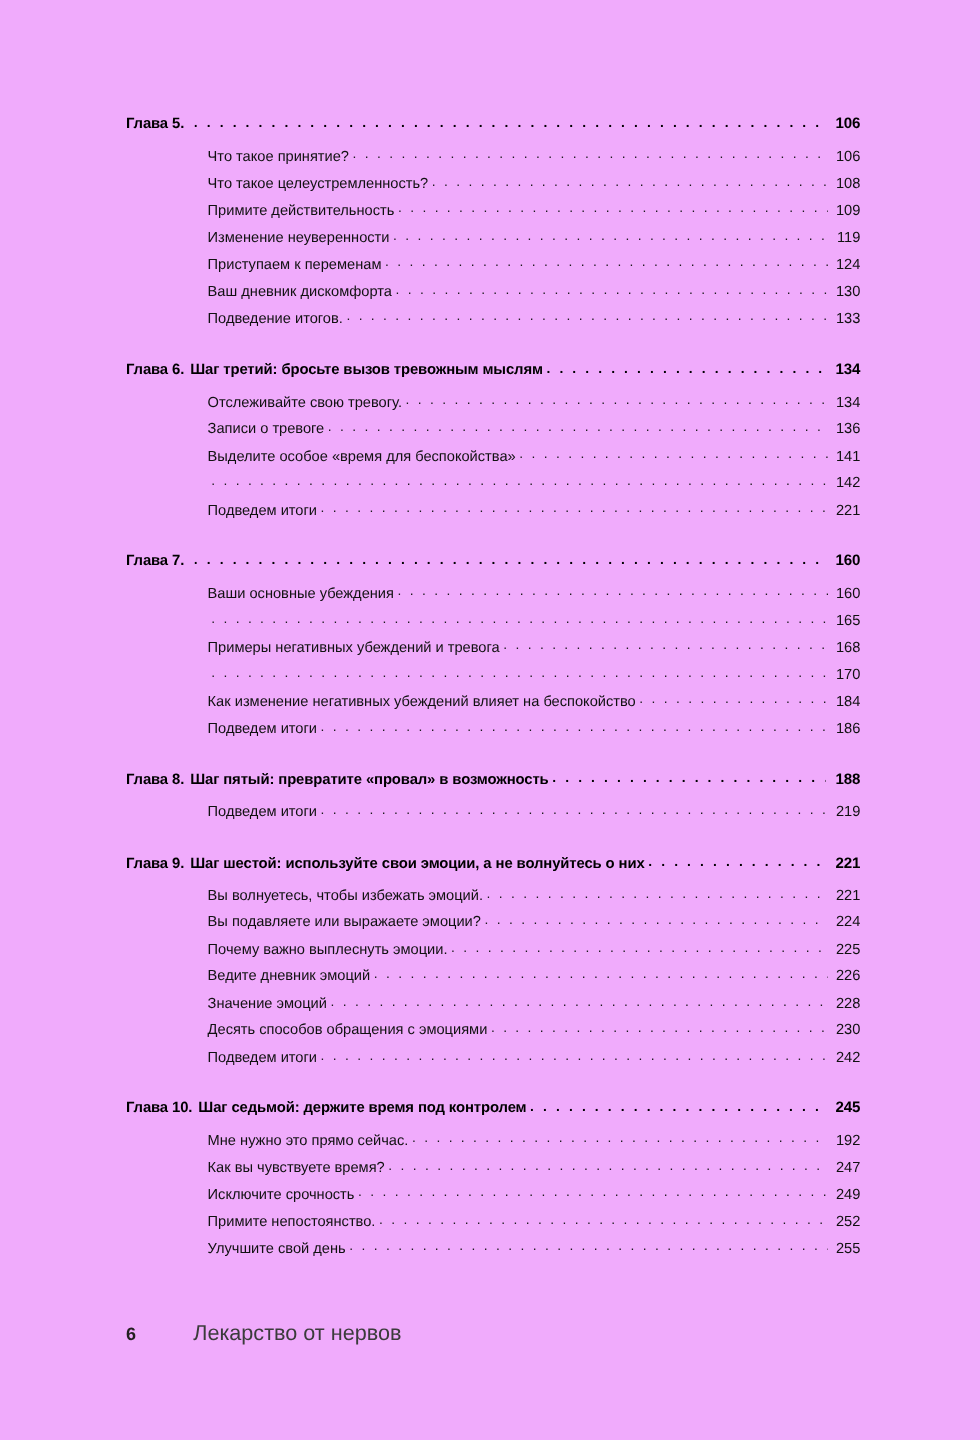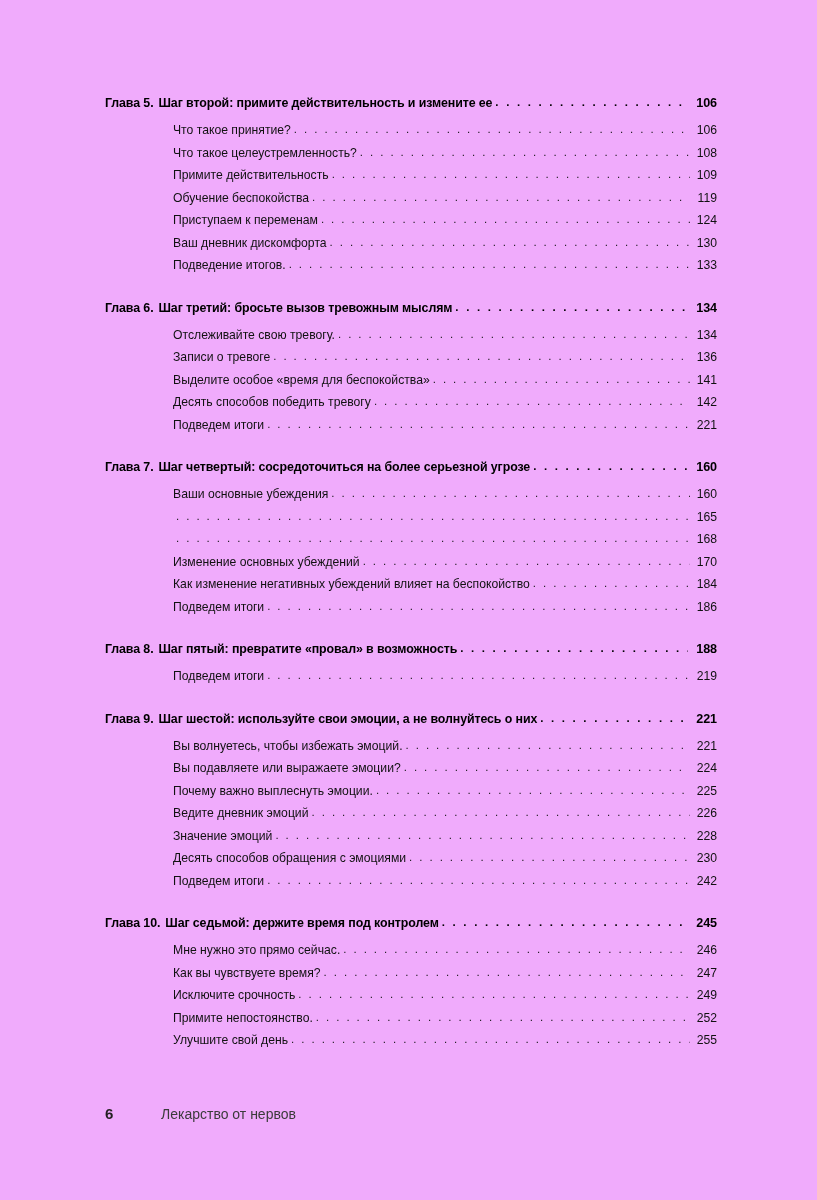--- a/index.html
+++ b/index.html
@@ -107,55 +107,54 @@
     display: flex;
     align-items: baseline;
   }
   .footer-num {
     font-weight: bold;
     font-size: 15px;
     color: #231f20;
     width: 56px;
   }
   .footer-title {
-    font-size: 14px;
+    font-size: 18px;
     color: #3b3b3b;
     margin-top: 20px;
   }
 </style>
 </head>
 <body>
 
 <div class="page">
   <div class="toc" id="toc-root">
       <div class="chapter-block">
         <div class="chapter-row">
           <span class="chapter-label">Глава 5.</span>
-          <span class="chapter-title">Шаг второй: примите действительность и измените ее</span>
           <span class="dots">. . . . . . . . . . . . . . . . . . . . . . . . . . . . . . . . . . . . . . . . . . . . . . . . . . . . . . . . . . . . . . . . . . . . . . . . . . . . . . . . . . . . . . . . . </span>
           <span class="page-num">106</span>
         </div>
         <div class="entries">
           <div class="entry-row">
             <span class="entry-title">Что такое принятие?</span>
             <span class="dots">. . . . . . . . . . . . . . . . . . . . . . . . . . . . . . . . . . . . . . . . . . . . . . . . . . . . . . . . . . . . . . . . . . . . . . . . . . . . . . . . . . . . . . . . . </span>
             <span class="page-num">106</span>
           </div>
           <div class="entry-row">
             <span class="entry-title">Что такое целеустремленность?</span>
             <span class="dots">. . . . . . . . . . . . . . . . . . . . . . . . . . . . . . . . . . . . . . . . . . . . . . . . . . . . . . . . . . . . . . . . . . . . . . . . . . . . . . . . . . . . . . . . . </span>
             <span class="page-num">108</span>
           </div>
           <div class="entry-row">
             <span class="entry-title">Примите действительность</span>
             <span class="dots">. . . . . . . . . . . . . . . . . . . . . . . . . . . . . . . . . . . . . . . . . . . . . . . . . . . . . . . . . . . . . . . . . . . . . . . . . . . . . . . . . . . . . . . . . </span>
             <span class="page-num">109</span>
           </div>
           <div class="entry-row">
-            <span class="entry-title">Обучение беспокойства</span>
+            <span class="entry-title">Изменение неуверенности</span>
             <span class="dots">. . . . . . . . . . . . . . . . . . . . . . . . . . . . . . . . . . . . . . . . . . . . . . . . . . . . . . . . . . . . . . . . . . . . . . . . . . . . . . . . . . . . . . . . . </span>
             <span class="page-num">119</span>
           </div>
           <div class="entry-row">
             <span class="entry-title">Приступаем к переменам</span>
             <span class="dots">. . . . . . . . . . . . . . . . . . . . . . . . . . . . . . . . . . . . . . . . . . . . . . . . . . . . . . . . . . . . . . . . . . . . . . . . . . . . . . . . . . . . . . . . . </span>
             <span class="page-num">124</span>
           </div>
           <div class="entry-row">
             <span class="entry-title">Ваш дневник дискомфорта</span>
@@ -186,54 +185,52 @@
             <span class="entry-title">Записи о тревоге</span>
             <span class="dots">. . . . . . . . . . . . . . . . . . . . . . . . . . . . . . . . . . . . . . . . . . . . . . . . . . . . . . . . . . . . . . . . . . . . . . . . . . . . . . . . . . . . . . . . . </span>
             <span class="page-num">136</span>
           </div>
           <div class="entry-row">
             <span class="entry-title">Выделите особое «время для беспокойства»</span>
             <span class="dots">. . . . . . . . . . . . . . . . . . . . . . . . . . . . . . . . . . . . . . . . . . . . . . . . . . . . . . . . . . . . . . . . . . . . . . . . . . . . . . . . . . . . . . . . . </span>
             <span class="page-num">141</span>
           </div>
           <div class="entry-row">
-            <span class="entry-title">Десять способов победить тревогу</span>
             <span class="dots">. . . . . . . . . . . . . . . . . . . . . . . . . . . . . . . . . . . . . . . . . . . . . . . . . . . . . . . . . . . . . . . . . . . . . . . . . . . . . . . . . . . . . . . . . </span>
             <span class="page-num">142</span>
           </div>
           <div class="entry-row">
             <span class="entry-title">Подведем итоги</span>
             <span class="dots">. . . . . . . . . . . . . . . . . . . . . . . . . . . . . . . . . . . . . . . . . . . . . . . . . . . . . . . . . . . . . . . . . . . . . . . . . . . . . . . . . . . . . . . . . </span>
             <span class="page-num">221</span>
           </div>
         </div>
       </div>
       <div class="chapter-block">
         <div class="chapter-row">
           <span class="chapter-label">Глава 7.</span>
-          <span class="chapter-title">Шаг четвертый: сосредоточиться на более серьезной угрозе</span>
           <span class="dots">. . . . . . . . . . . . . . . . . . . . . . . . . . . . . . . . . . . . . . . . . . . . . . . . . . . . . . . . . . . . . . . . . . . . . . . . . . . . . . . . . . . . . . . . . </span>
           <span class="page-num">160</span>
         </div>
         <div class="entries">
           <div class="entry-row">
             <span class="entry-title">Ваши основные убеждения</span>
             <span class="dots">. . . . . . . . . . . . . . . . . . . . . . . . . . . . . . . . . . . . . . . . . . . . . . . . . . . . . . . . . . . . . . . . . . . . . . . . . . . . . . . . . . . . . . . . . </span>
             <span class="page-num">160</span>
           </div>
           <div class="entry-row">
             <span class="dots">. . . . . . . . . . . . . . . . . . . . . . . . . . . . . . . . . . . . . . . . . . . . . . . . . . . . . . . . . . . . . . . . . . . . . . . . . . . . . . . . . . . . . . . . . </span>
             <span class="page-num">165</span>
           </div>
           <div class="entry-row">
+            <span class="entry-title">Примеры негативных убеждений и тревога</span>
             <span class="dots">. . . . . . . . . . . . . . . . . . . . . . . . . . . . . . . . . . . . . . . . . . . . . . . . . . . . . . . . . . . . . . . . . . . . . . . . . . . . . . . . . . . . . . . . . </span>
             <span class="page-num">168</span>
           </div>
           <div class="entry-row">
-            <span class="entry-title">Изменение основных убеждений</span>
             <span class="dots">. . . . . . . . . . . . . . . . . . . . . . . . . . . . . . . . . . . . . . . . . . . . . . . . . . . . . . . . . . . . . . . . . . . . . . . . . . . . . . . . . . . . . . . . . </span>
             <span class="page-num">170</span>
           </div>
           <div class="entry-row">
             <span class="entry-title">Как изменение негативных убеждений влияет на беспокойство</span>
             <span class="dots">. . . . . . . . . . . . . . . . . . . . . . . . . . . . . . . . . . . . . . . . . . . . . . . . . . . . . . . . . . . . . . . . . . . . . . . . . . . . . . . . . . . . . . . . . </span>
             <span class="page-num">184</span>
           </div>
           <div class="entry-row">
             <span class="entry-title">Подведем итоги</span>
@@ -306,21 +303,21 @@
         <div class="chapter-row">
           <span class="chapter-label">Глава 10.</span>
           <span class="chapter-title">Шаг седьмой: держите время под контролем</span>
           <span class="dots">. . . . . . . . . . . . . . . . . . . . . . . . . . . . . . . . . . . . . . . . . . . . . . . . . . . . . . . . . . . . . . . . . . . . . . . . . . . . . . . . . . . . . . . . . </span>
           <span class="page-num">245</span>
         </div>
         <div class="entries">
           <div class="entry-row">
             <span class="entry-title">Мне нужно это прямо сейчас.</span>
             <span class="dots">. . . . . . . . . . . . . . . . . . . . . . . . . . . . . . . . . . . . . . . . . . . . . . . . . . . . . . . . . . . . . . . . . . . . . . . . . . . . . . . . . . . . . . . . . </span>
-            <span class="page-num">246</span>
+            <span class="page-num">192</span>
           </div>
           <div class="entry-row">
             <span class="entry-title">Как вы чувствуете время?</span>
             <span class="dots">. . . . . . . . . . . . . . . . . . . . . . . . . . . . . . . . . . . . . . . . . . . . . . . . . . . . . . . . . . . . . . . . . . . . . . . . . . . . . . . . . . . . . . . . . </span>
             <span class="page-num">247</span>
           </div>
           <div class="entry-row">
             <span class="entry-title">Исключите срочность</span>
             <span class="dots">. . . . . . . . . . . . . . . . . . . . . . . . . . . . . . . . . . . . . . . . . . . . . . . . . . . . . . . . . . . . . . . . . . . . . . . . . . . . . . . . . . . . . . . . . </span>
             <span class="page-num">249</span>

